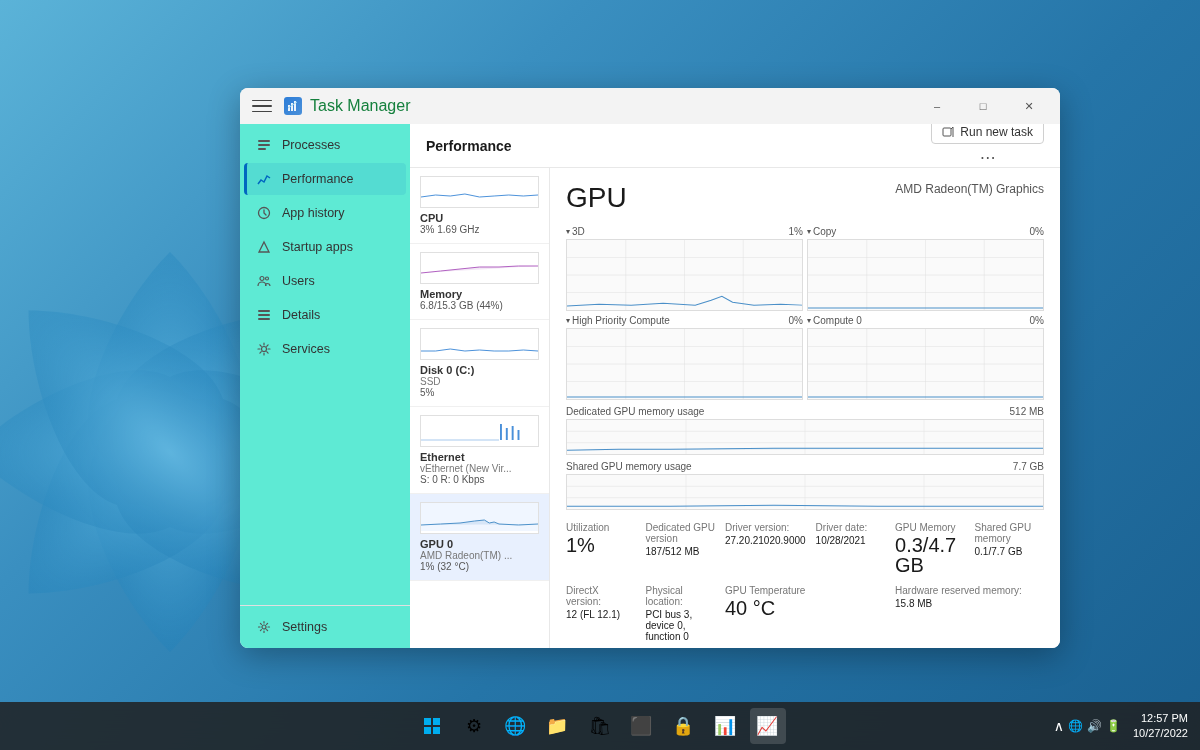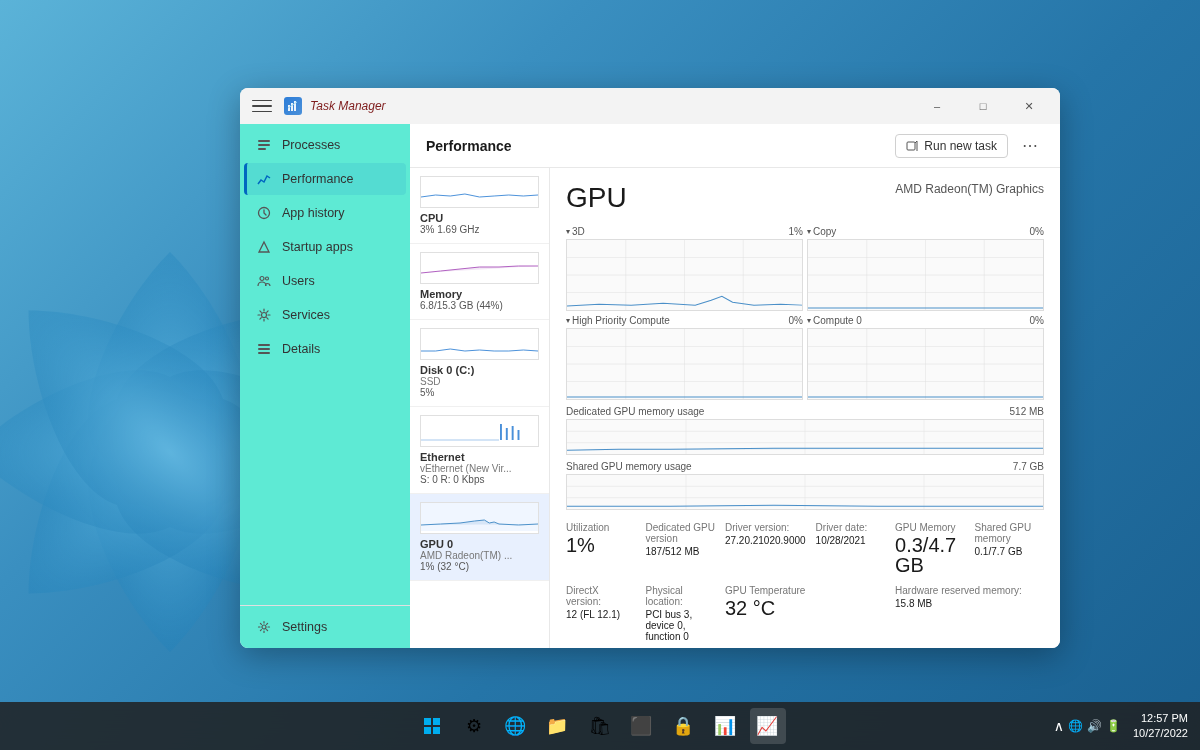--- a/index.html
+++ b/index.html
@@ -120,23 +120,22 @@
     .titlebar-icon {
       width: 18px;
       height: 18px;
       background: linear-gradient(135deg, #2d7dd8, #4a90d9);
       border-radius: 3px;
       display: flex;
       align-items: center;
       justify-content: center;
     }
     .titlebar-title {
-      font-size: 12px;
-      color: #7f1d1d;
-      font-style: italic;
+      font-size: 16px;
+      color: #15803d;
     }
     .titlebar-controls {
       margin-left: auto;
       display: flex;
     }
     .title-btn {
       width: 46px;
       height: 36px;
       display: flex;
       align-items: center;
@@ -212,21 +211,21 @@
     }
     .content-title {
       font-size: 14px;
       font-weight: 600;
       color: #1a1a1a;
       flex: 1;
     }
     .header-actions {
       display: flex;
       align-items: center;
-      gap: 8px;
+      flex-direction: column;
     }
     .run-task-btn {
       display: flex;
       align-items: center;
       gap: 6px;
       padding: 4px 10px;
       border: 1px solid #d0d0d0;
       border-radius: 4px;
       background: white;
       font-size: 12px;
@@ -483,36 +482,36 @@
             <path d="M1,12 C1,9.5 3,8 5,8 C7,8 9,9.5 9,12" stroke="#555" stroke-width="1.2" fill="none"></path>
             <circle cx="10" cy="4.5" r="1.5" stroke="#555" stroke-width="1.1"></circle>
             <path d="M8.5,12 C8.5,10.5 9.5,9.5 10,9.5 C11,9.5 13,10 13,12" stroke="#555" stroke-width="1.1" fill="none"></path>
           </svg>
         </div>
         <span>Users</span>
       </div>
       <div class="sidebar-item">
         <div class="sidebar-icon">
           <svg width="14" height="14" viewBox="0 0 14 14" fill="none">
+            <rect x="1" y="2" width="12" height="2" rx="1" fill="#555"></rect>
+            <rect x="1" y="6" width="12" height="2" rx="1" fill="#555"></rect>
+            <rect x="1" y="10" width="12" height="2" rx="1" fill="#555"></rect>
+          </svg>
+        </div>
+        <span>Details</span>
+      </div>
+      <div class="sidebar-item">
+        <div class="sidebar-icon">
+          <svg width="14" height="14" viewBox="0 0 14 14" fill="none">
             <circle cx="7" cy="7" r="2.5" stroke="#555" stroke-width="1.2"></circle>
             <path d="M7,1 L7,3 M7,11 L7,13 M1,7 L3,7 M11,7 L13,7" stroke="#555" stroke-width="1.2" stroke-linecap="round"></path>
             <path d="M2.9,2.9 L4.3,4.3 M9.7,9.7 L11.1,11.1 M11.1,2.9 L9.7,4.3 M4.3,9.7 L2.9,11.1" stroke="#555" stroke-width="1.2" stroke-linecap="round"></path>
           </svg>
         </div>
         <span>Services</span>
-      </div>
-      <div class="sidebar-item">
-        <div class="sidebar-icon">
-          <svg width="14" height="14" viewBox="0 0 14 14" fill="none">
-            <rect x="1" y="2" width="12" height="2" rx="1" fill="#555"></rect>
-            <rect x="1" y="6" width="12" height="2" rx="1" fill="#555"></rect>
-            <rect x="1" y="10" width="12" height="2" rx="1" fill="#555"></rect>
-          </svg>
-        </div>
-        <span>Details</span>
       </div>
 
       <div class="sidebar-bottom">
         <div class="sidebar-item">
           <div class="sidebar-icon">
             <svg width="14" height="14" viewBox="0 0 14 14" fill="none">
               <circle cx="7" cy="7" r="2" stroke="#555" stroke-width="1.2"></circle>
               <path d="M7,1.5 L7,3 M7,11 L7,12.5 M1.5,7 L3,7 M11,7 L12.5,7" stroke="#555" stroke-width="1.2" stroke-linecap="round"></path>
               <path d="M3.4,3.4 L4.4,4.4 M9.6,9.6 L10.6,10.6 M10.6,3.4 L9.6,4.4 M4.4,9.6 L3.4,10.6" stroke="#555" stroke-width="1.2" stroke-linecap="round"></path>
             </svg>
@@ -771,21 +770,21 @@
               <div class="stat-value-sm">12 (FL 12.1)</div>
             </div>
 
             <div class="stat-item">
               <div class="stat-label">Physical location:</div>
               <div class="stat-value-sm">PCI bus 3, device 0, function 0</div>
             </div>
 
             <div class="stat-item">
               <div class="stat-label">GPU Temperature</div>
-              <div class="stat-value">32 °C</div>
+              <div class="stat-value">40 °C</div>
             </div>
 
             <div class="stat-item"></div>
 
             <div class="stat-item" style="grid-column: span 2;">
               <div class="stat-label">Hardware reserved memory:</div>
               <div class="stat-value-sm">15.8 MB</div>
             </div>
           </div>
 

